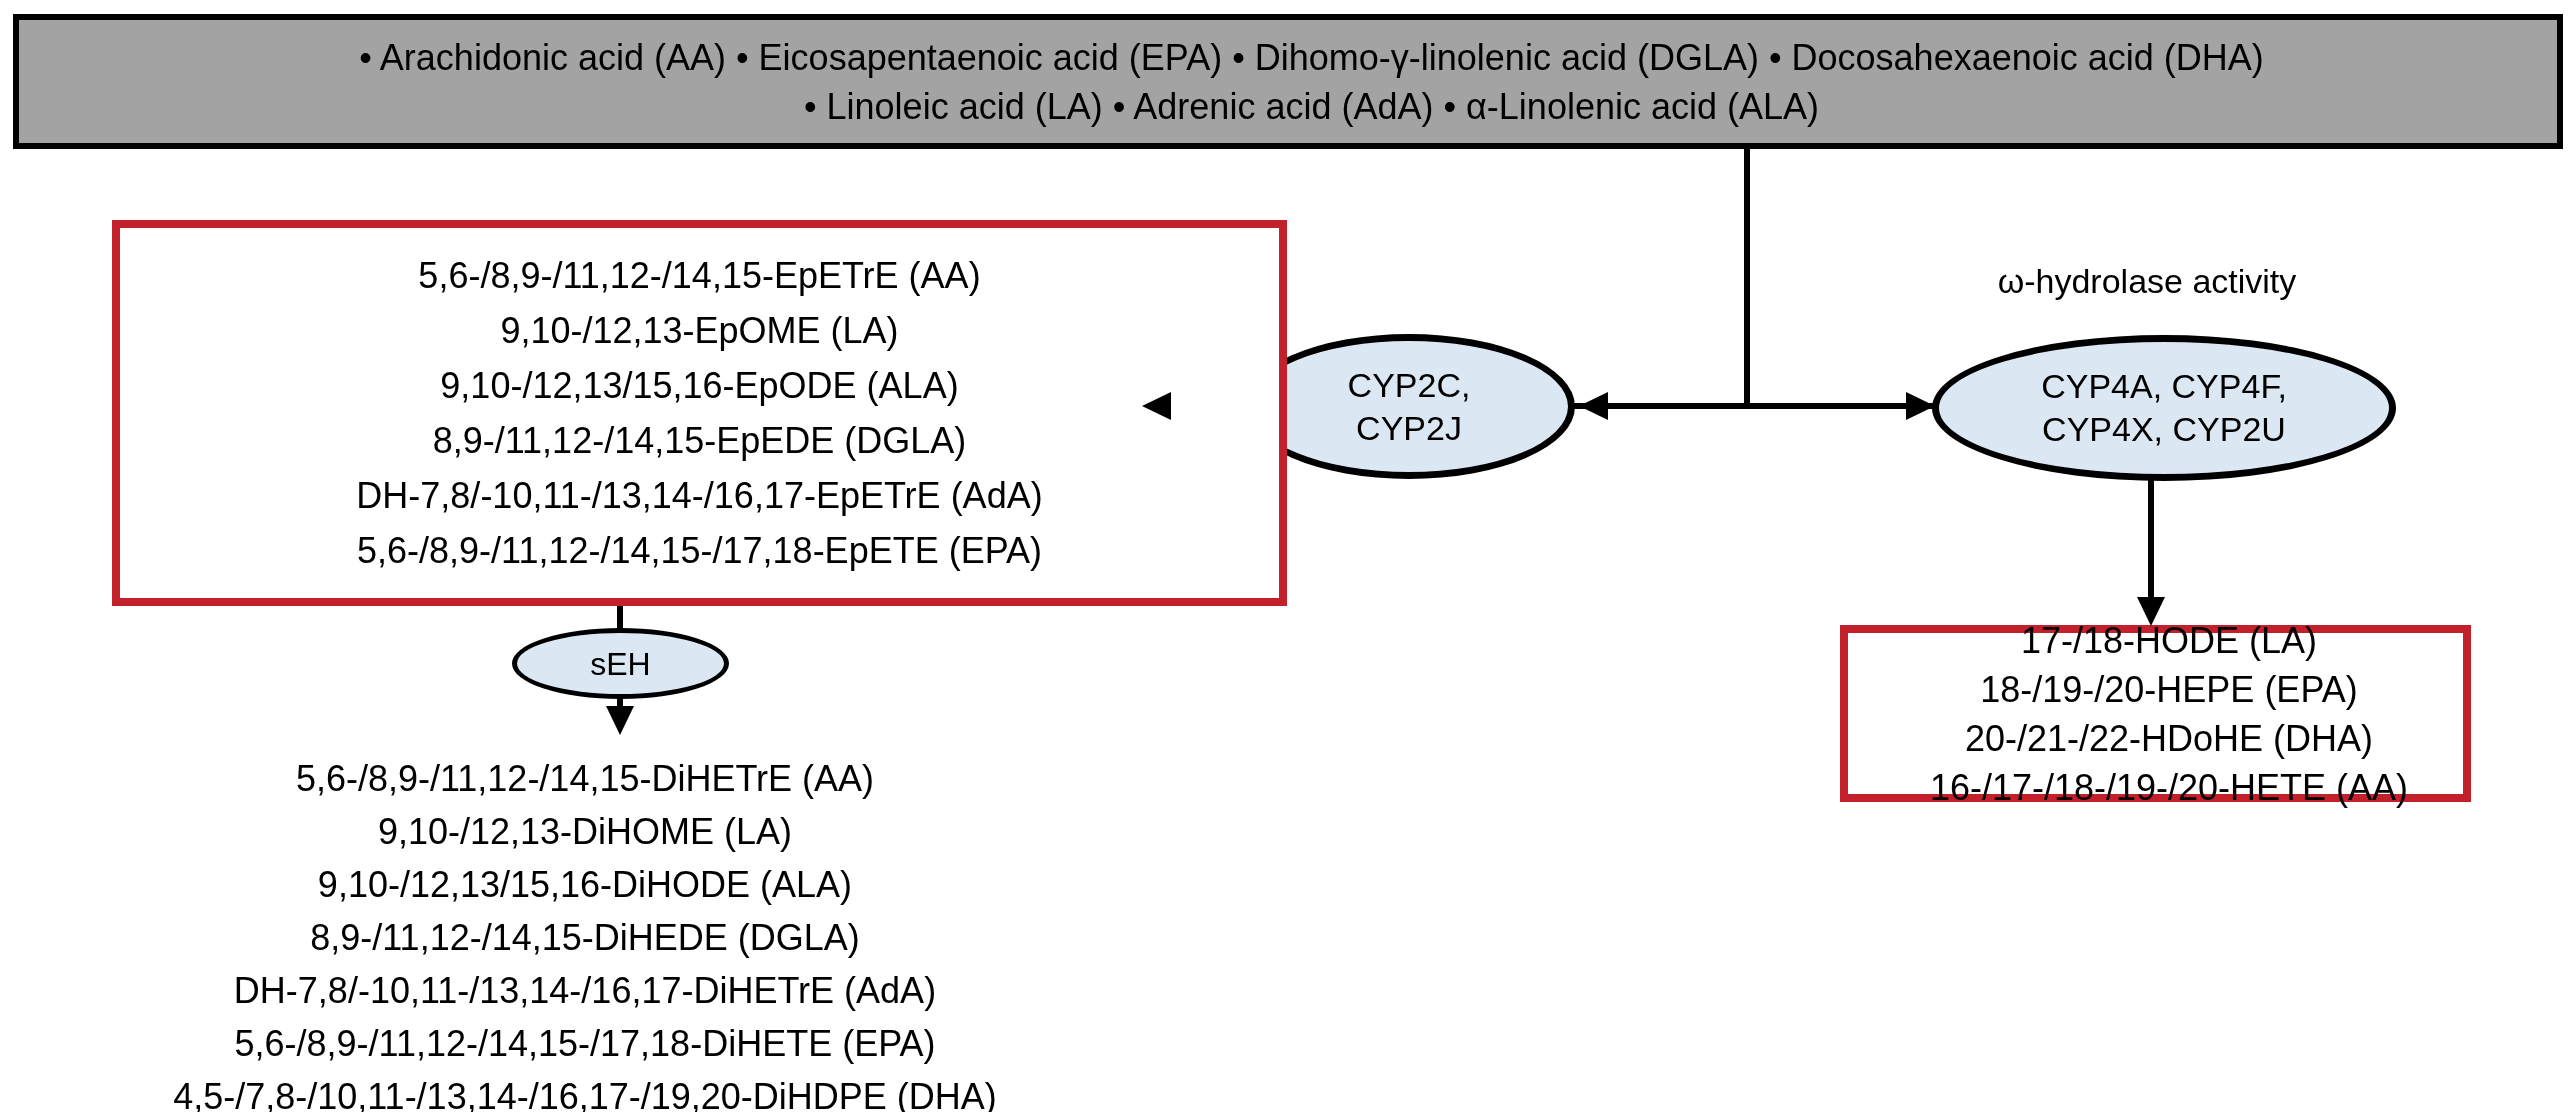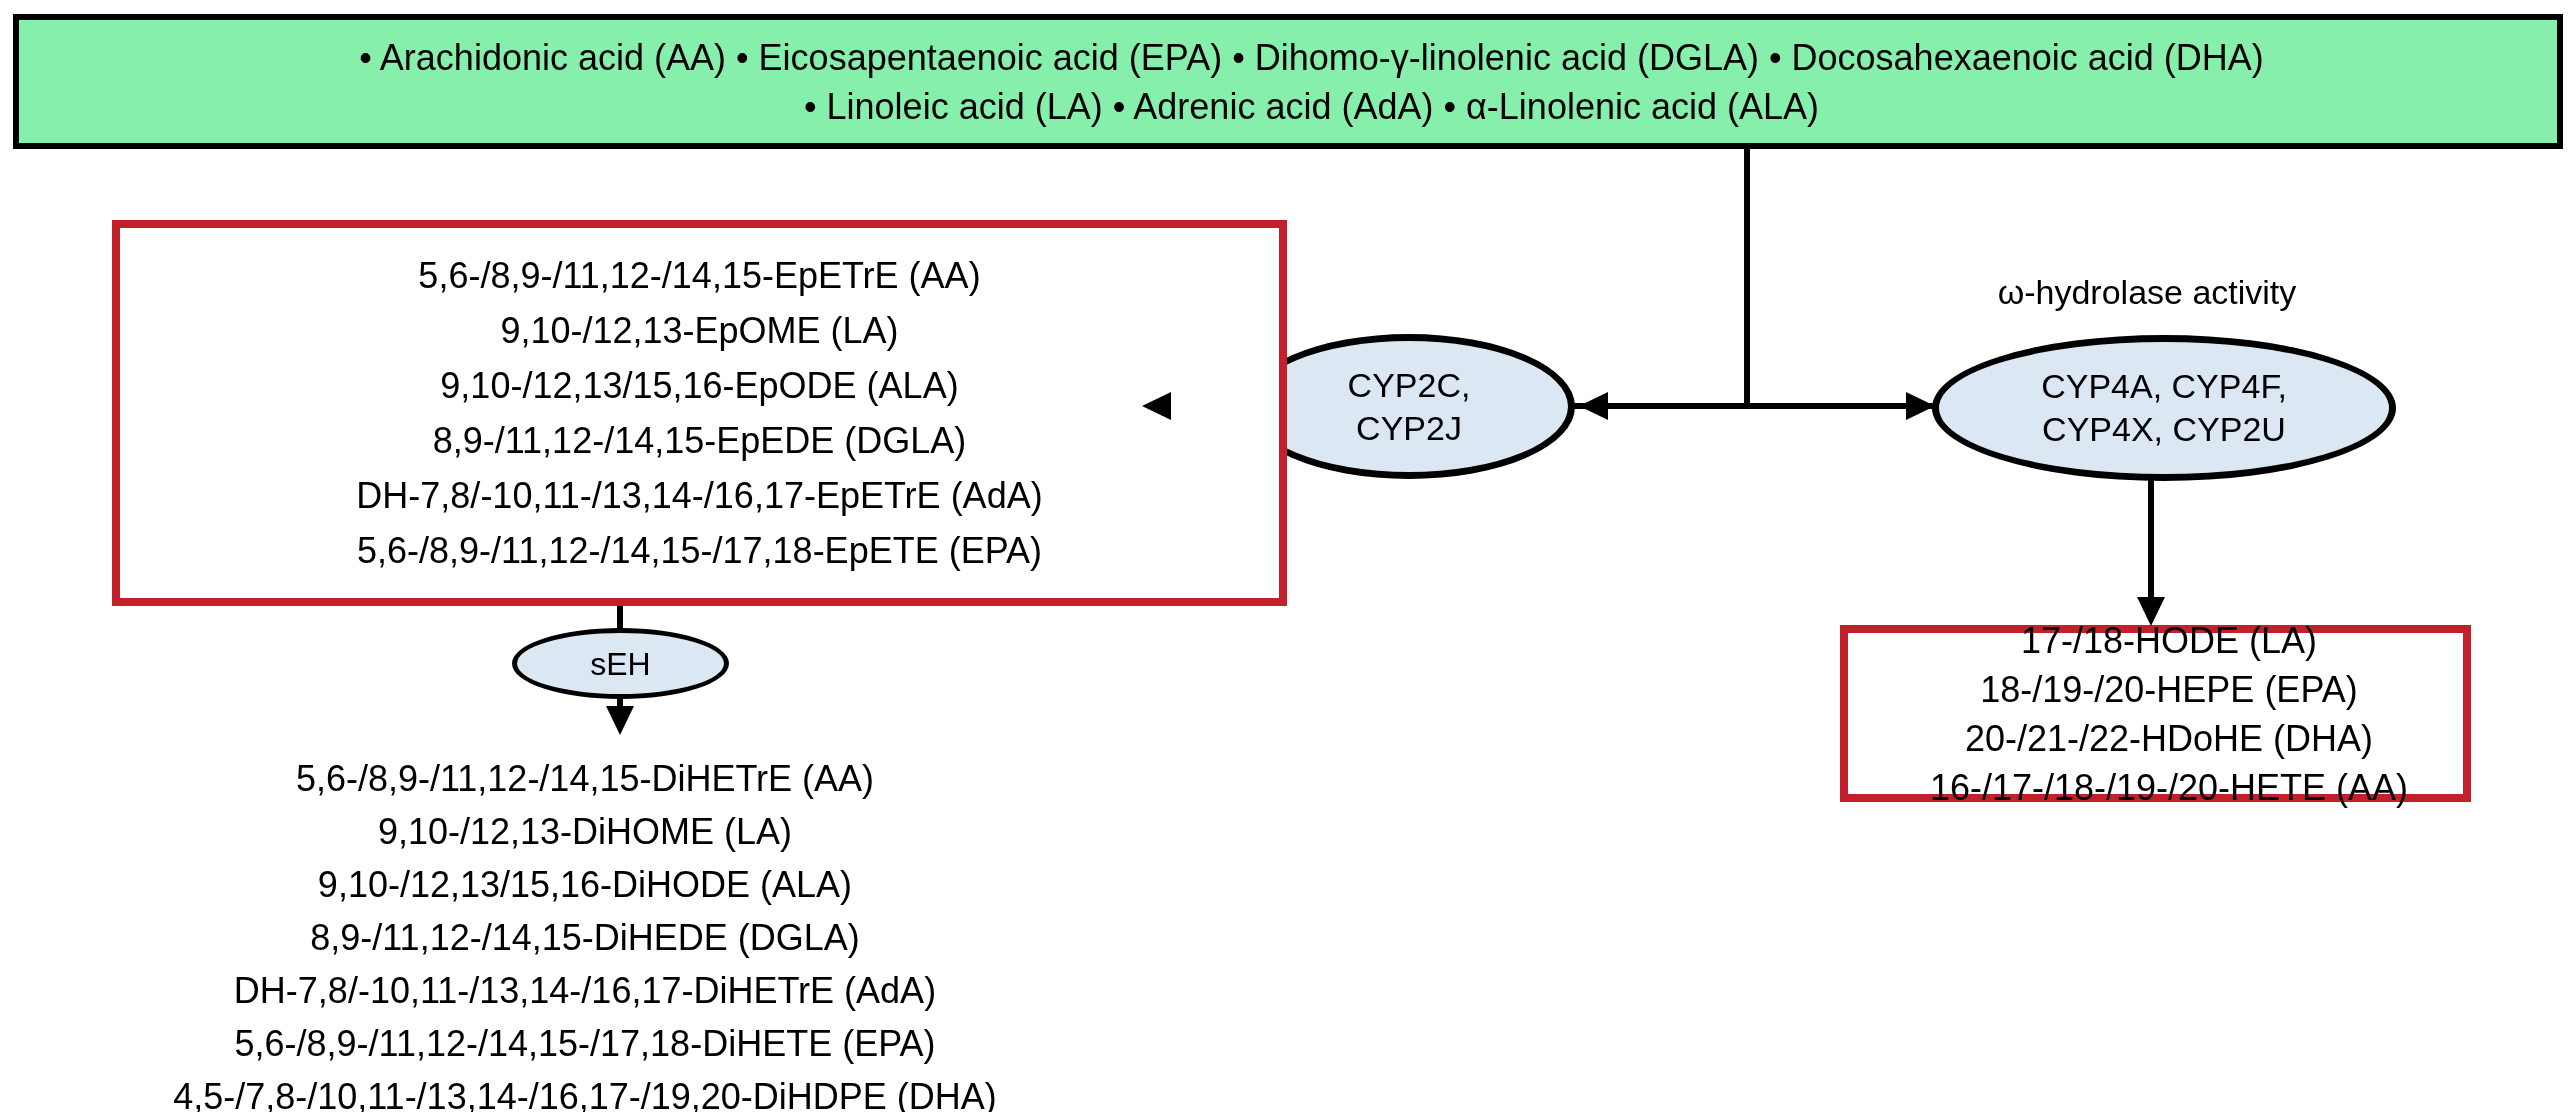--- a/index.html
+++ b/index.html
@@ -24,21 +24,21 @@
     position: absolute;
     box-sizing: border-box;
     display: flex;
     flex-direction: column;
     align-items: center;
     justify-content: center;
     text-align: center;
     z-index: 2;
   }
   .green-box {
-    background: #86efac;
+    background: #a3a3a3;
     border: 6.2px solid #000000;
     font-size: 36px;
     line-height: 49px;
     padding-left: 47px;
   }
   .red-box {
     background: #ffffff;
     border: 8.6px solid #c2202a;
     font-size: 36px;
     line-height: 55px;
@@ -125,21 +125,21 @@
   <div class="arr arr-left" style="left:1579px; top:392px;"></div>
   <div class="arr arr-right" style="left:1906px; top:392px;"></div>
   <div class="arr arr-down" style="left:2137px; top:597px;"></div>
   <div class="arr arr-down" style="left:606px; top:706px;"></div>
 
   <div class="box green-box" style="left:13px; top:14px; width:2550px; height:135px;">
       <div class="line">• Arachidonic acid (AA) • Eicosapentaenoic acid (EPA) • Dihomo-γ-linolenic acid (DGLA) • Docosahexaenoic acid (DHA)</div>
       <div class="line">• Linoleic acid (LA) • Adrenic acid (AdA) • α-Linolenic acid (ALA)</div>
     </div>
 
-  <div class="activity-label" style="left:1870px; top:273px; width:554px;">ω-hydrolase activity</div>
+  <div class="activity-label" style="left:1870px; top:262px; width:554px;">ω-hydrolase activity</div>
 
   <div class="ellipse" style="left:1243px; top:334px; width:332px; height:145px;">
       <div class="line">CYP2C,</div>
       <div class="line">CYP2J</div>
     </div>
   <div class="ellipse" style="left:1932px; top:335px; width:464px; height:146px;">
       <div class="line">CYP4A, CYP4F,</div>
       <div class="line">CYP4X, CYP2U</div>
     </div>
   <div class="ellipse seh" style="left:512px; top:628px; width:217px; height:71px;">

